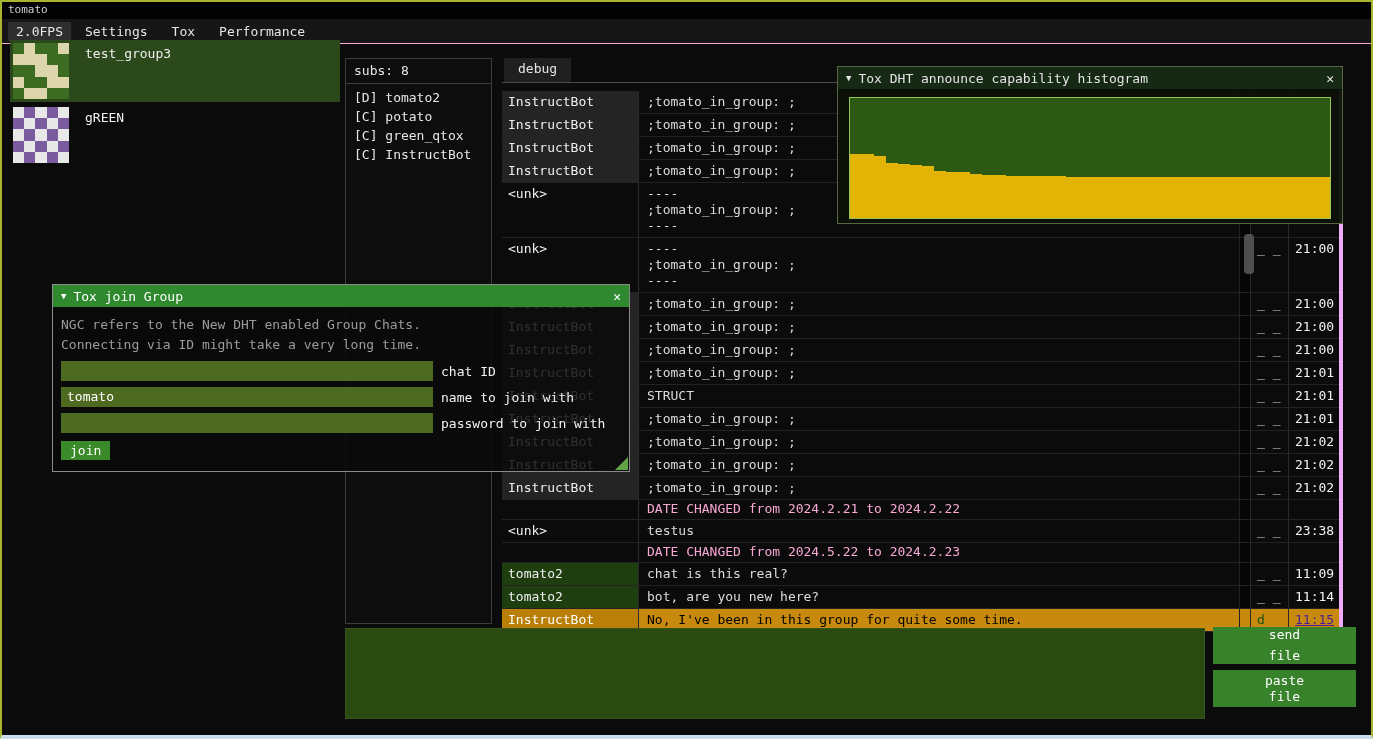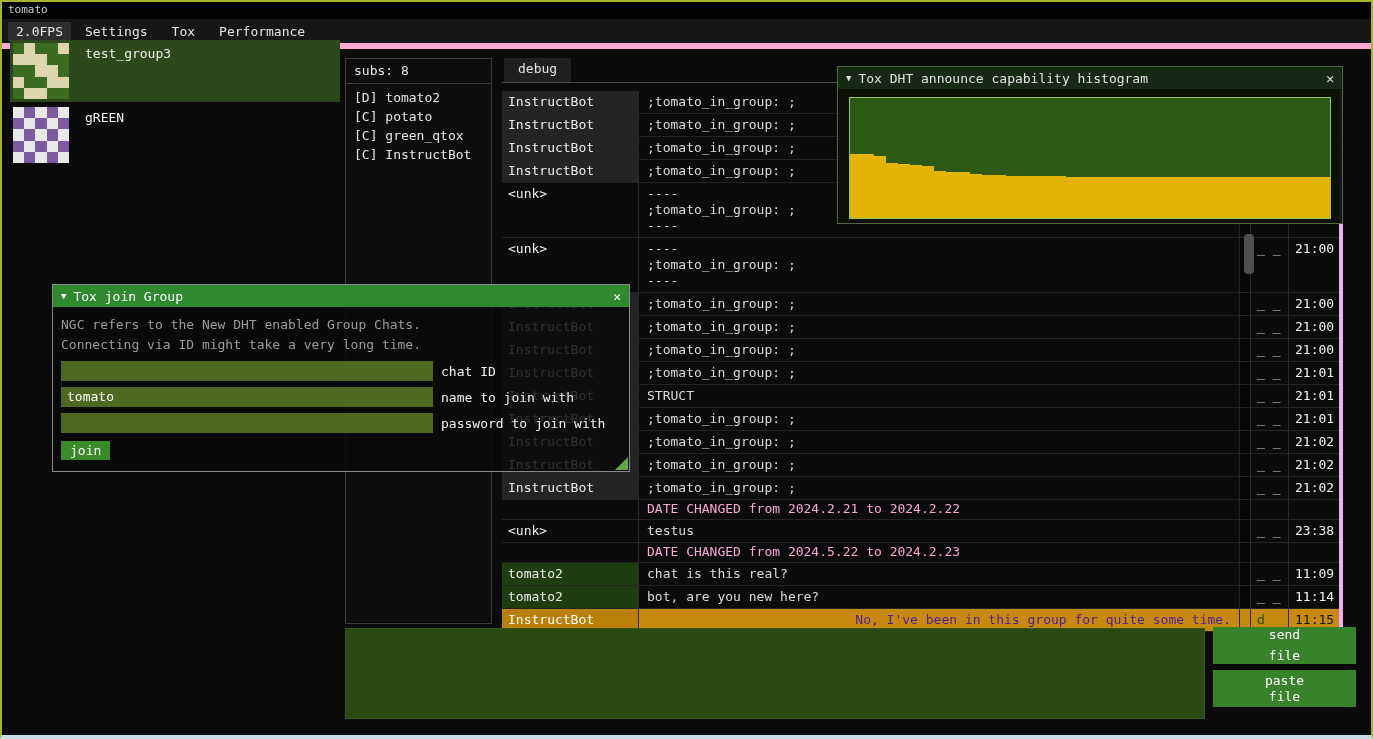--- a/index.html
+++ b/index.html
@@ -2,21 +2,21 @@
 <html><head>
 <meta charset="utf-8">
 <style>
   html,body{margin:0;padding:0;background:#222;}
   .app{
     position:relative;width:1373px;height:739px;box-sizing:border-box;
     background:#0b0b0b;border:2px solid #a6b52c;border-bottom:4px solid #c9dde8;
     font-family:"DejaVu Sans Mono",monospace;font-size:13px;color:#e6e6e6;overflow:hidden;
   }
   .titlebar{height:17px;background:#020202;padding:1px 6px;font-size:11px;color:#cfcfcf;box-sizing:border-box;}
-  .menubar{height:24px;background:#161616;display:flex;align-items:center;border-bottom:6px solid #f9a8d4;}
+  .menubar{height:24px;background:#161616;display:flex;align-items:center;border-bottom:1px solid #f9a8d4;}
   .fps{background:#2e2e2e;padding:2px 8px;margin-left:6px;}
   .menu-item{padding:2px 10px;margin-left:4px;cursor:default;}
 
   .groups{position:absolute;left:8px;top:38px;width:330px;}
   .group-item{display:flex;align-items:flex-start;height:62px;margin-bottom:2px;}
   .group-item.selected{background:#2b491b;}
   .avatar{width:56px;height:56px;display:grid;grid-template-columns:repeat(5,1fr);grid-template-rows:repeat(5,1fr);margin:3px 0 0 3px;flex:0 0 56px;}
   .group-label{padding:6px 0 0 16px;color:#f0f0f0;}
 
   .subs{position:absolute;left:343px;top:56px;width:147px;height:566px;border:1px solid #3c3c3c;box-sizing:border-box;background:#0d0d0d;}
@@ -33,24 +33,24 @@
   .row.daterow{height:20px;}
   .cell-name{padding:3px 6px;border-right:1px solid #2a2a2a;white-space:nowrap;overflow:hidden;line-height:16px;color:#eeeeee;}
   .name-bot{background:#242424;}
   .name-self{background:#1e3e10;}
   .cell-msg{padding:3px 8px;line-height:16px;color:#dcdcdc;white-space:nowrap;overflow:hidden;}
   .daterow .cell-msg{padding:1px 8px;color:#f9a8d4;}
   .cell-scroll{background:#060606;border-left:1px solid #222;border-right:1px solid #2a2a2a;}
   .cell-flags{padding:3px 6px;color:#d6d6d6;border-right:1px solid #2a2a2a;white-space:pre;line-height:16px;}
   .cell-time{padding:3px 6px;line-height:16px;color:#f2f2f2;white-space:nowrap;}
   .row.highlight .cell-name{background:#b97f06;color:#ffffff;}
-  .row.highlight .cell-msg{background:#c78a0e;color:#4c1d95;text-align:right;}
+  .row.highlight .cell-msg{background:#c78a0e;color:#000000;}
   .row.highlight .cell-scroll{background:#c78a0e;}
   .row.highlight .cell-flags{background:#c78a0e;color:#1d5212;}
-  .row.highlight .cell-time{background:#c78a0e;color:#0f172a;}
+  .row.highlight .cell-time{background:#c78a0e;color:#4c1d95;text-decoration:underline;}
   .scroll-handle{position:absolute;left:742px;top:176px;width:10px;height:40px;background:#4f4f4f;border-radius:4px;}
 
   .composer-input{position:absolute;left:343px;top:626px;width:860px;height:91px;background:#2b4a11;border:1px solid #36571c;box-sizing:border-box;}
   .file-btn{position:absolute;left:1211px;width:143px;height:37px;background:#38822c;color:#fff;display:flex;flex-direction:column;justify-content:center;align-items:center;line-height:16px;box-sizing:border-box;cursor:default;}
   .btn-send{top:625px;justify-content:space-between;}
   .btn-paste{top:668px;}
 
   .win{position:absolute;box-sizing:border-box;}
   .win-title{height:22px;display:flex;align-items:center;padding:0 8px;box-sizing:border-box;color:#fff;}
   .win-title .arrow{font-size:9px;margin-right:7px;}

